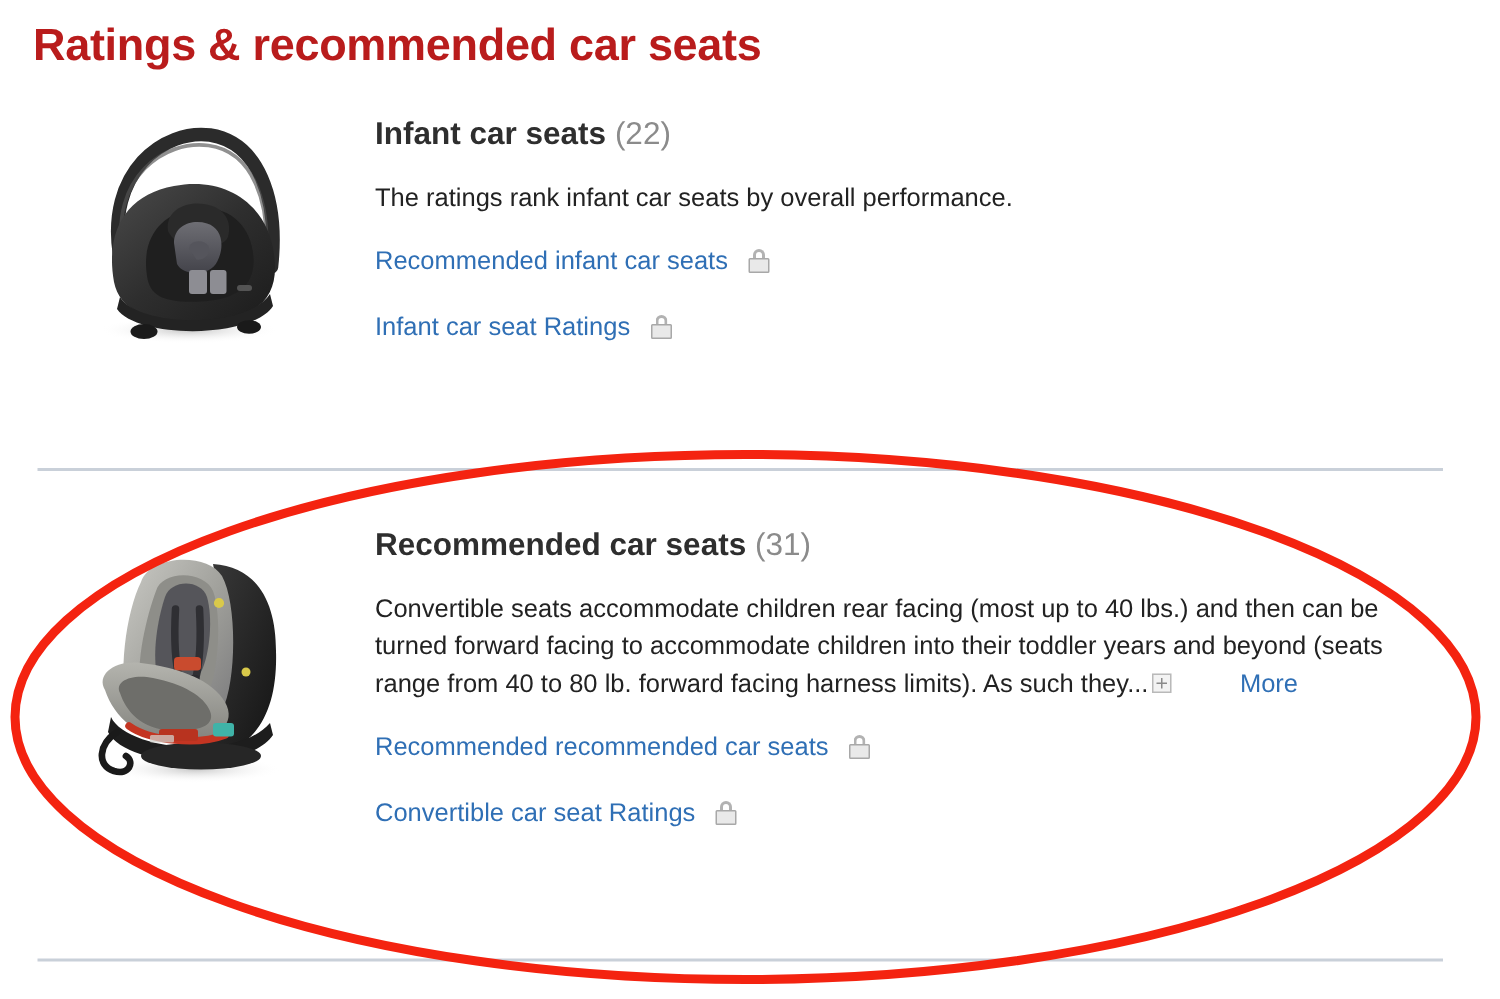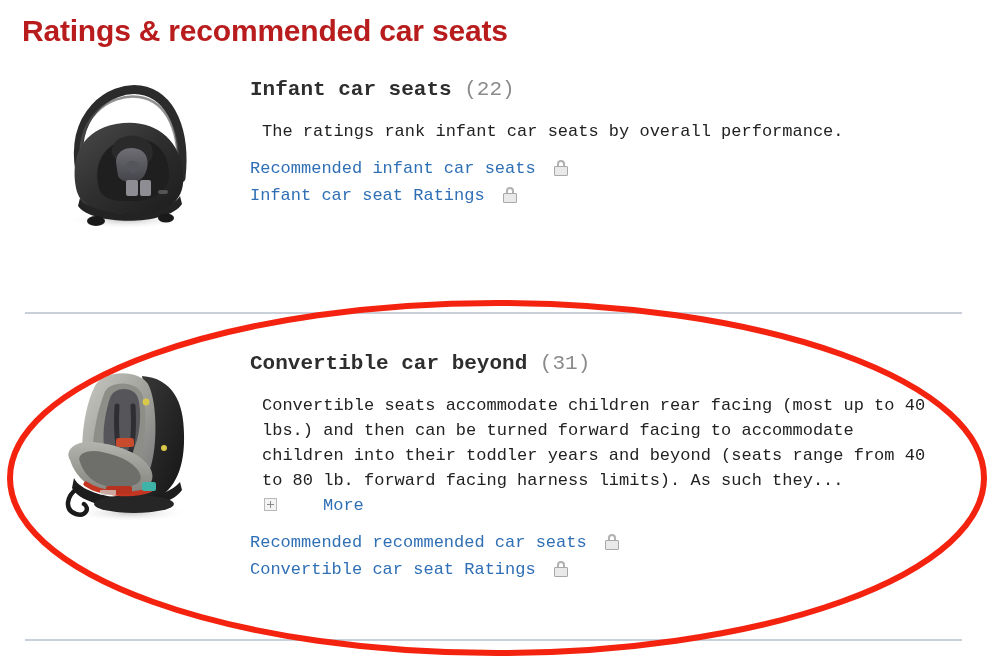--- a/index.html
+++ b/index.html
@@ -53,21 +53,20 @@
     width: 250px;
     flex: 0 0 250px;
     display: flex;
     justify-content: center;
     padding-top: 2px;
   }
 
   .text-cell {
     flex: 1 1 auto;
     padding-top: 0px;
-    font-family: Liberation Mono, monospace;
   }
 
   
   .item-heading {
     font-size: 21px;
     color: #2e2e2e;
     margin: 0 0 18px 0;
     line-height: 1.1;
     white-space: nowrap;
   }
@@ -76,26 +75,26 @@
   }
   .item-heading .count {
     font-weight: normal;
     color: #8b8b8b;
   }
 
   .item-desc {
     font-size: 17px;
     color: #222222;
     line-height: 25px;
-    margin: 12px;
+    margin: 0;
     max-width: 672px;
   }
 
   .link-line {
-    margin-top: 1px;
+    margin-top: 17px;
     line-height: 26px;
     white-space: nowrap;
   }
   .tlink {
     font-size: 17px;
     color: #2f6fb5;
     text-decoration: none;
     cursor: pointer;
   }
 
@@ -341,21 +340,21 @@
           <rect x="104" y="128" width="14" height="9" rx="2" fill="#3fb3a8"></rect>
 
           <path d="M40 134 C 28 142, 26 156, 38 160 C 48 163, 52 154, 46 150" stroke="#1a1a1a" stroke-width="4.5" fill="none" stroke-linecap="round"></path>
 
           <rect x="62" y="136" width="16" height="5" rx="1" fill="#d0d0cb" opacity="0.75"></rect>
         </svg>
       </div>
 
       <div class="text-cell">
         <div class="item-heading">
-          <span class="name">Convertible car beyond</span>
+          <span class="name">Recommended car seats</span>
           <span class="count">(31)</span>
         </div>
 
         <p class="item-desc"><span>Convertible seats accommodate children rear facing (most up to 40 lbs.) and then can be turned forward facing to accommodate children into their toddler years and beyond (seats range from 40 to 80 lb. forward facing harness limits). As such they...</span><span class="more-wrap"><span class="plus-box"></span><a class="more-link" href="#">More</a></span></p>
 
         <div class="link-line">
           <a class="tlink" href="#">Recommended recommended car seats</a>
           <span class="lock-icon">
             <span class="shackle"></span><span class="body"></span>
           </span>

